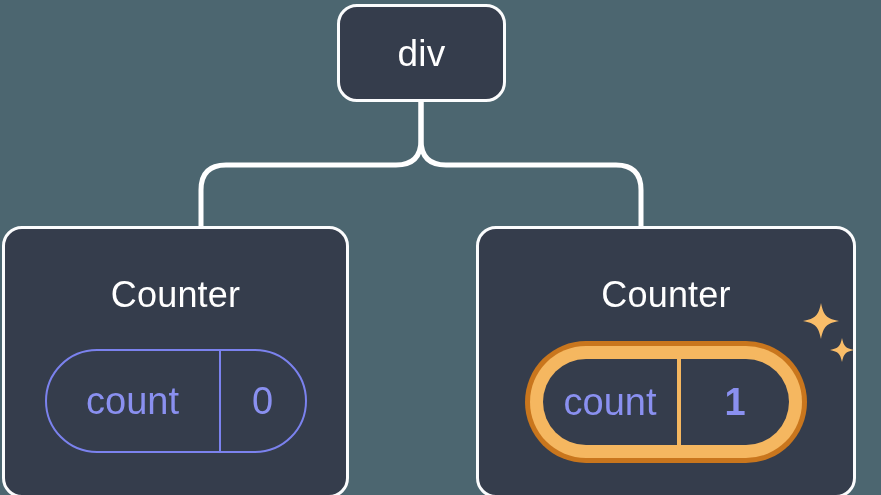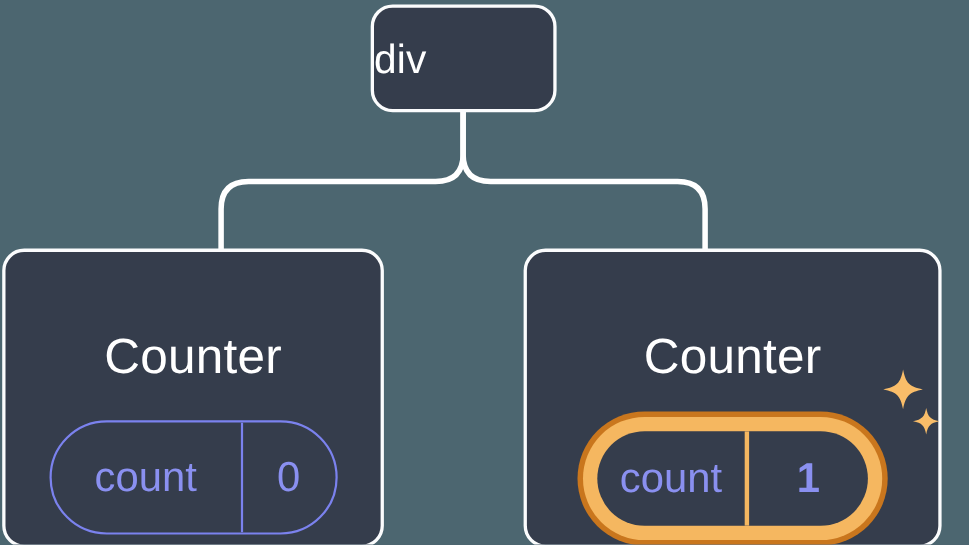--- a/index.html
+++ b/index.html
@@ -40,21 +40,21 @@
     z-index: 2;
   }
 
   #node-div {
     left: 337px;
     top: 4px;
     width: 169px;
     height: 98px;
     display: flex;
     align-items: center;
-    justify-content: flex-start;
+    justify-content: center;
   }
   #node-div .node-title {
     color: #ffffff;
     font-size: 37px;
     font-weight: 400;
     letter-spacing: 0.2px;
     line-height: 1;
   }
 
   .counter-node {
@@ -63,24 +63,24 @@
     border-radius: 20px;
     display: flex;
     flex-direction: column;
     align-items: center;
   }
   #node-counter-left  { left: 2px;   width: 347px; }
   #node-counter-right { left: 476px; width: 380px; }
 
   .counter-node .node-title {
     color: #ffffff;
-    font-size: 45px;
-    font-weight: 400;
-    line-height: 1;
-    margin-top: 72px;
+    font-size: 36px;
+    font-weight: 400;
+    line-height: 1;
+    margin-top: 48px;
     letter-spacing: 0.2px;
   }
 
   
   .pill-wrap {
     position: relative;
     display: flex;
     align-items: center;
     justify-content: flex-start;
   }

